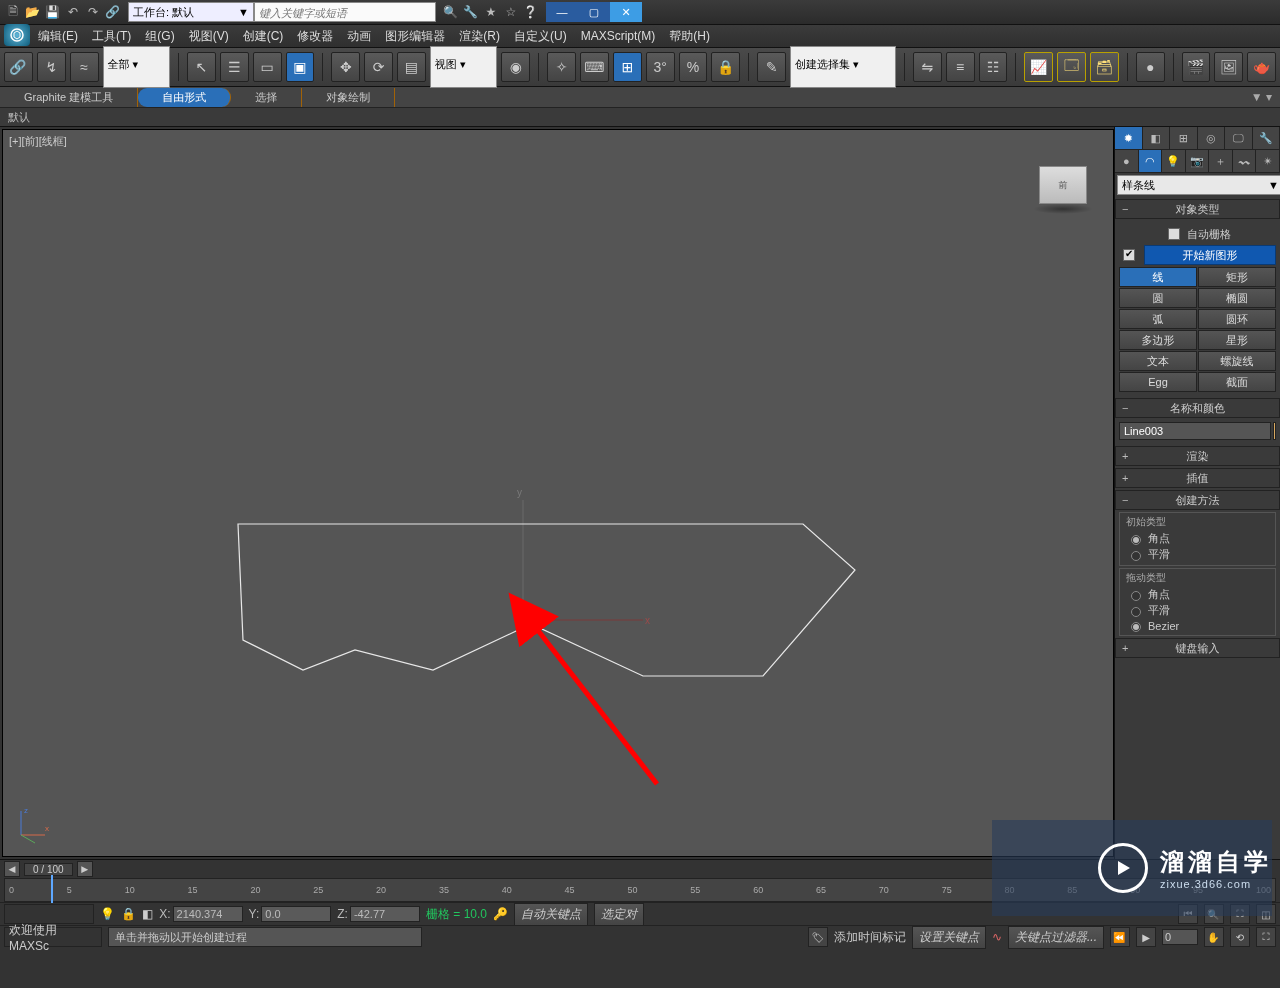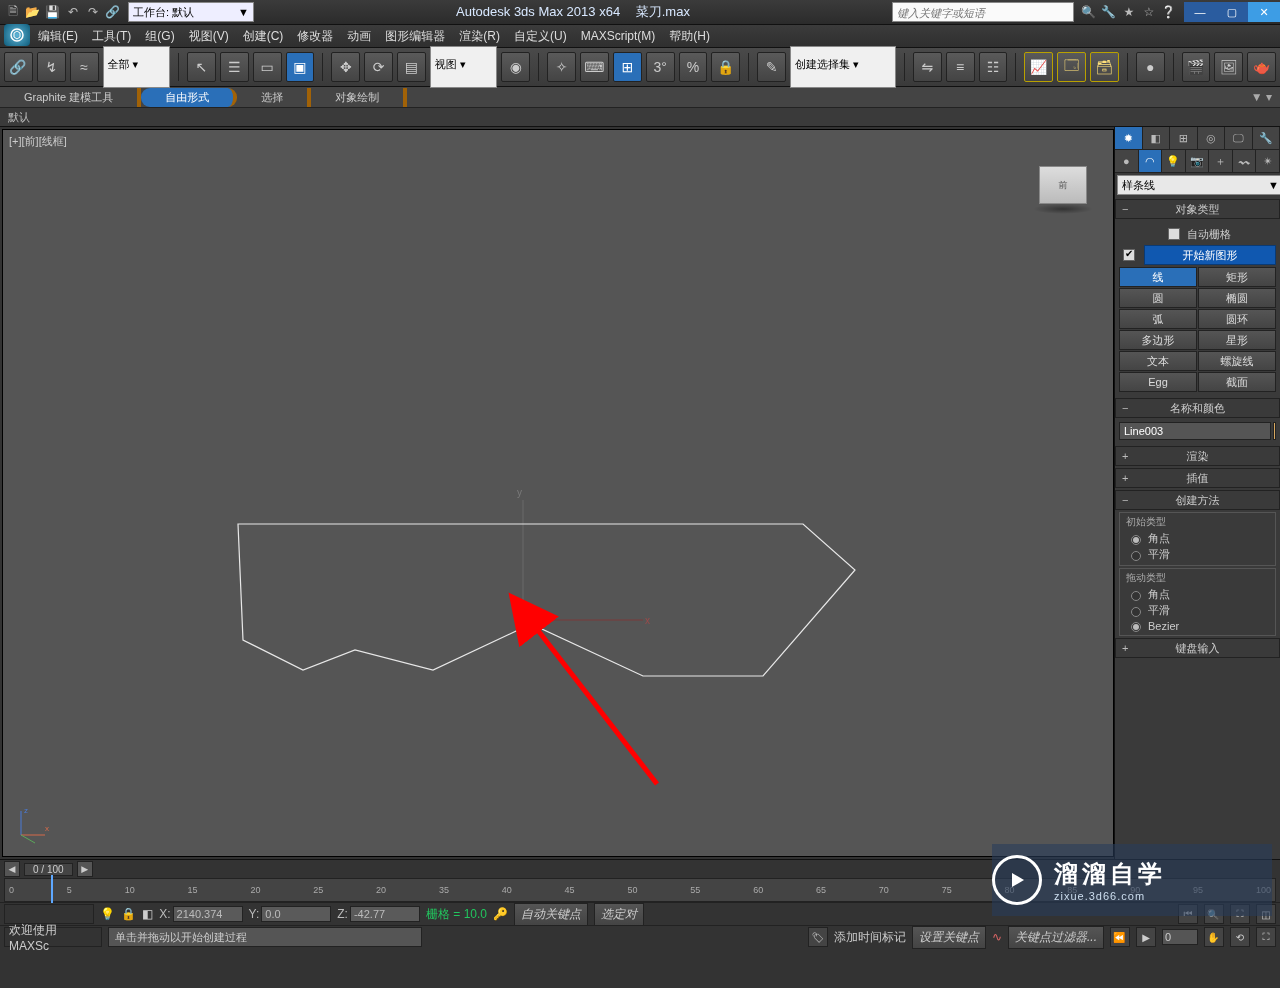--- a/index.html
+++ b/index.html
@@ -143,21 +143,21 @@
   display: flex;
   align-items: center;
   height: 20px;
   background: #444;
   border-bottom: 1px solid #222;
 }
 .ribbon-tabs .tab {
   padding: 2px 24px;
   color: #ccc;
   font-size: 11px;
-  border-right: 4px solid #a16207;
+  border-right: 1px solid #a16207;
 }
 .ribbon-tabs .tab.active { background: #2a6fb8; color: #fff; border-radius: 9px; }
 .ribbon-tabs .arrow {
   margin-left: auto;
   margin-right: 8px;
   color: #aaa;
 }
 .ribbon-default {
   height: 18px;
   background: #3a3a3a;
@@ -382,23 +382,23 @@
   width: 18px; height: 18px;
   background: #444; border: 1px solid #222;
   display: inline-flex; align-items: center; justify-content: center;
   font-size: 10px; color: #ccc;
 }
 
 
 .watermark {
   position: absolute;
   right: 8px; bottom: 72px;
-  width: 280px; height: 72px;
+  width: 280px; height: 96px;
   background: rgba(40,60,90,.6);
-  display: flex; align-items: center; justify-content: flex-start;
+  display: flex; align-items: center; justify-content: flex-end;
   gap: 12px;
   color: #fff;
 }
 .watermark .play-circle {
   width: 44px; height: 44px;
   border: 3px solid #fff;
   border-radius: 50%;
   display: flex; align-items: center; justify-content: center;
 }
 .watermark .txt { display: flex; flex-direction: column; }
@@ -413,24 +413,20 @@
     <span>🗎</span>
     <span>📂</span>
     <span>💾</span>
     <span>↶</span>
     <span>↷</span>
     <span>🔗</span>
   </div>
   <div class="workspace">
     <span>工作台: 默认</span>
       <span style="margin-left:auto;margin-right:4px;">▼</span>
-  </div>
-  <div class="doc-title">
-    <span class="app">Autodesk 3ds Max  2013 x64</span>
-    <span class="file">菜刀.max</span>
   </div>
   <div class="searchbox">
     <input placeholder="键入关键字或短语" style="">
   </div>
   <div class="util-icons">
     <span>🔍</span>
     <span>🔧</span>
     <span>★</span>
     <span>☆</span>
     <span>❔</span>

